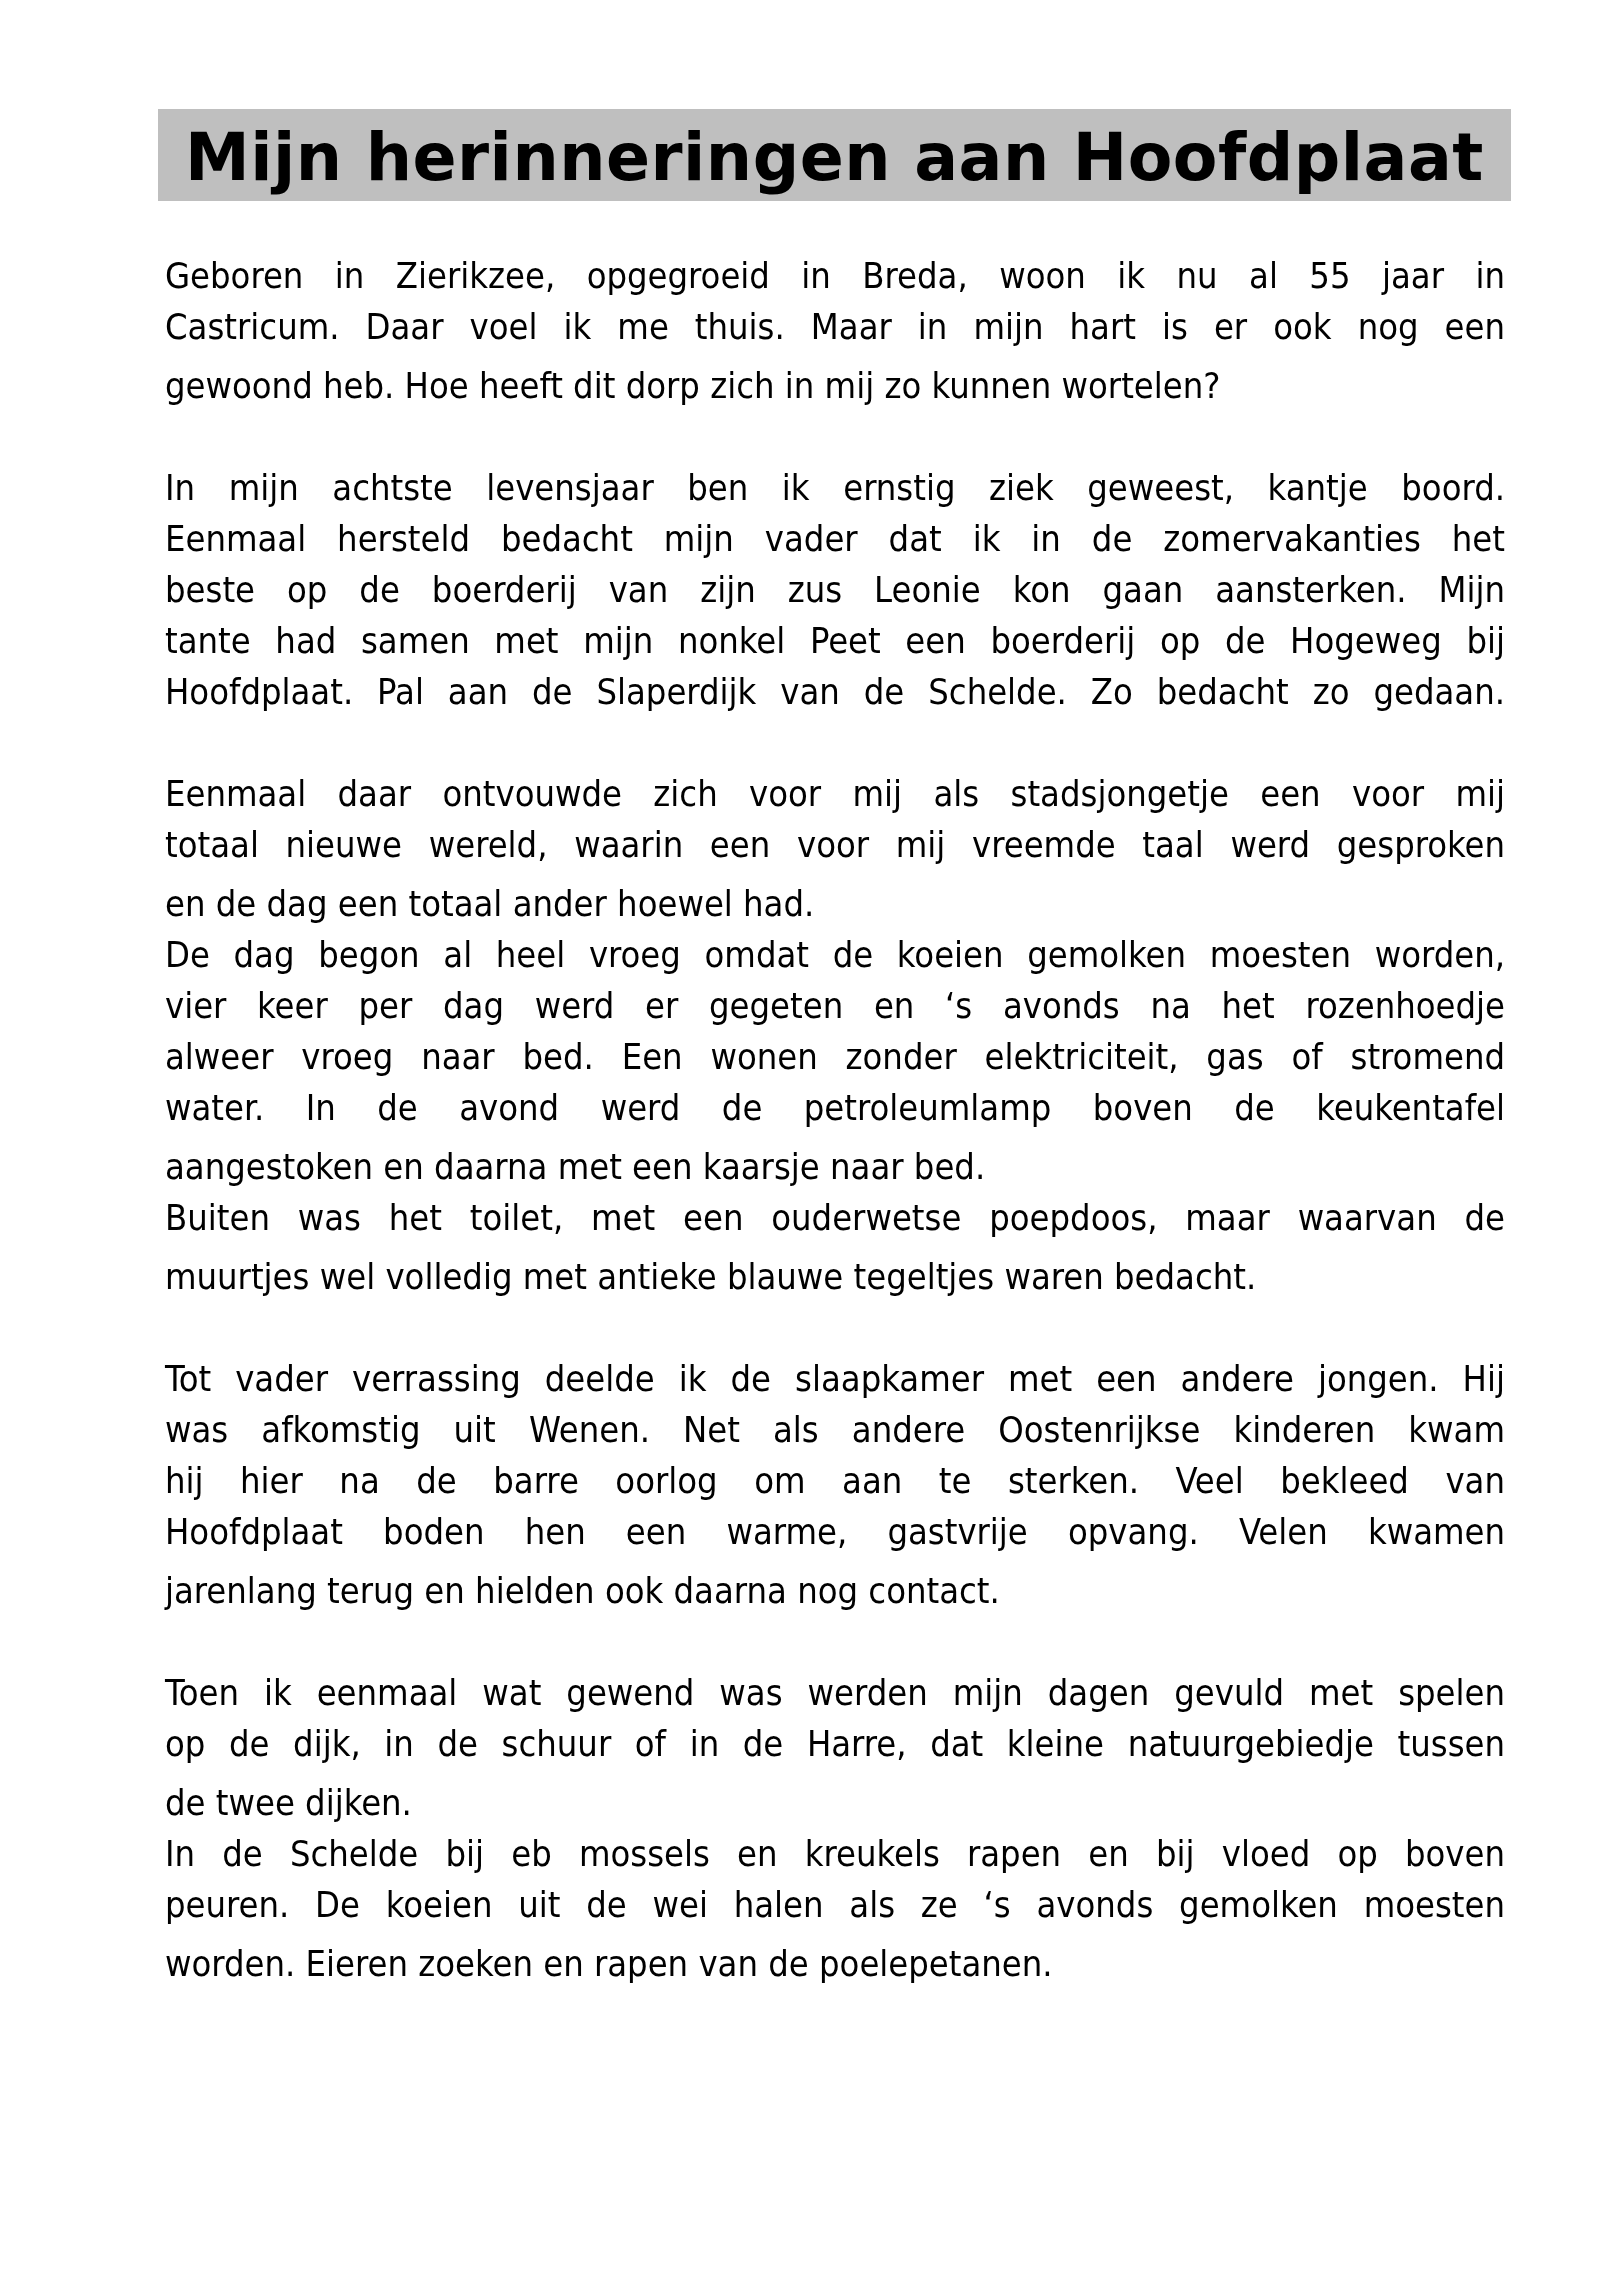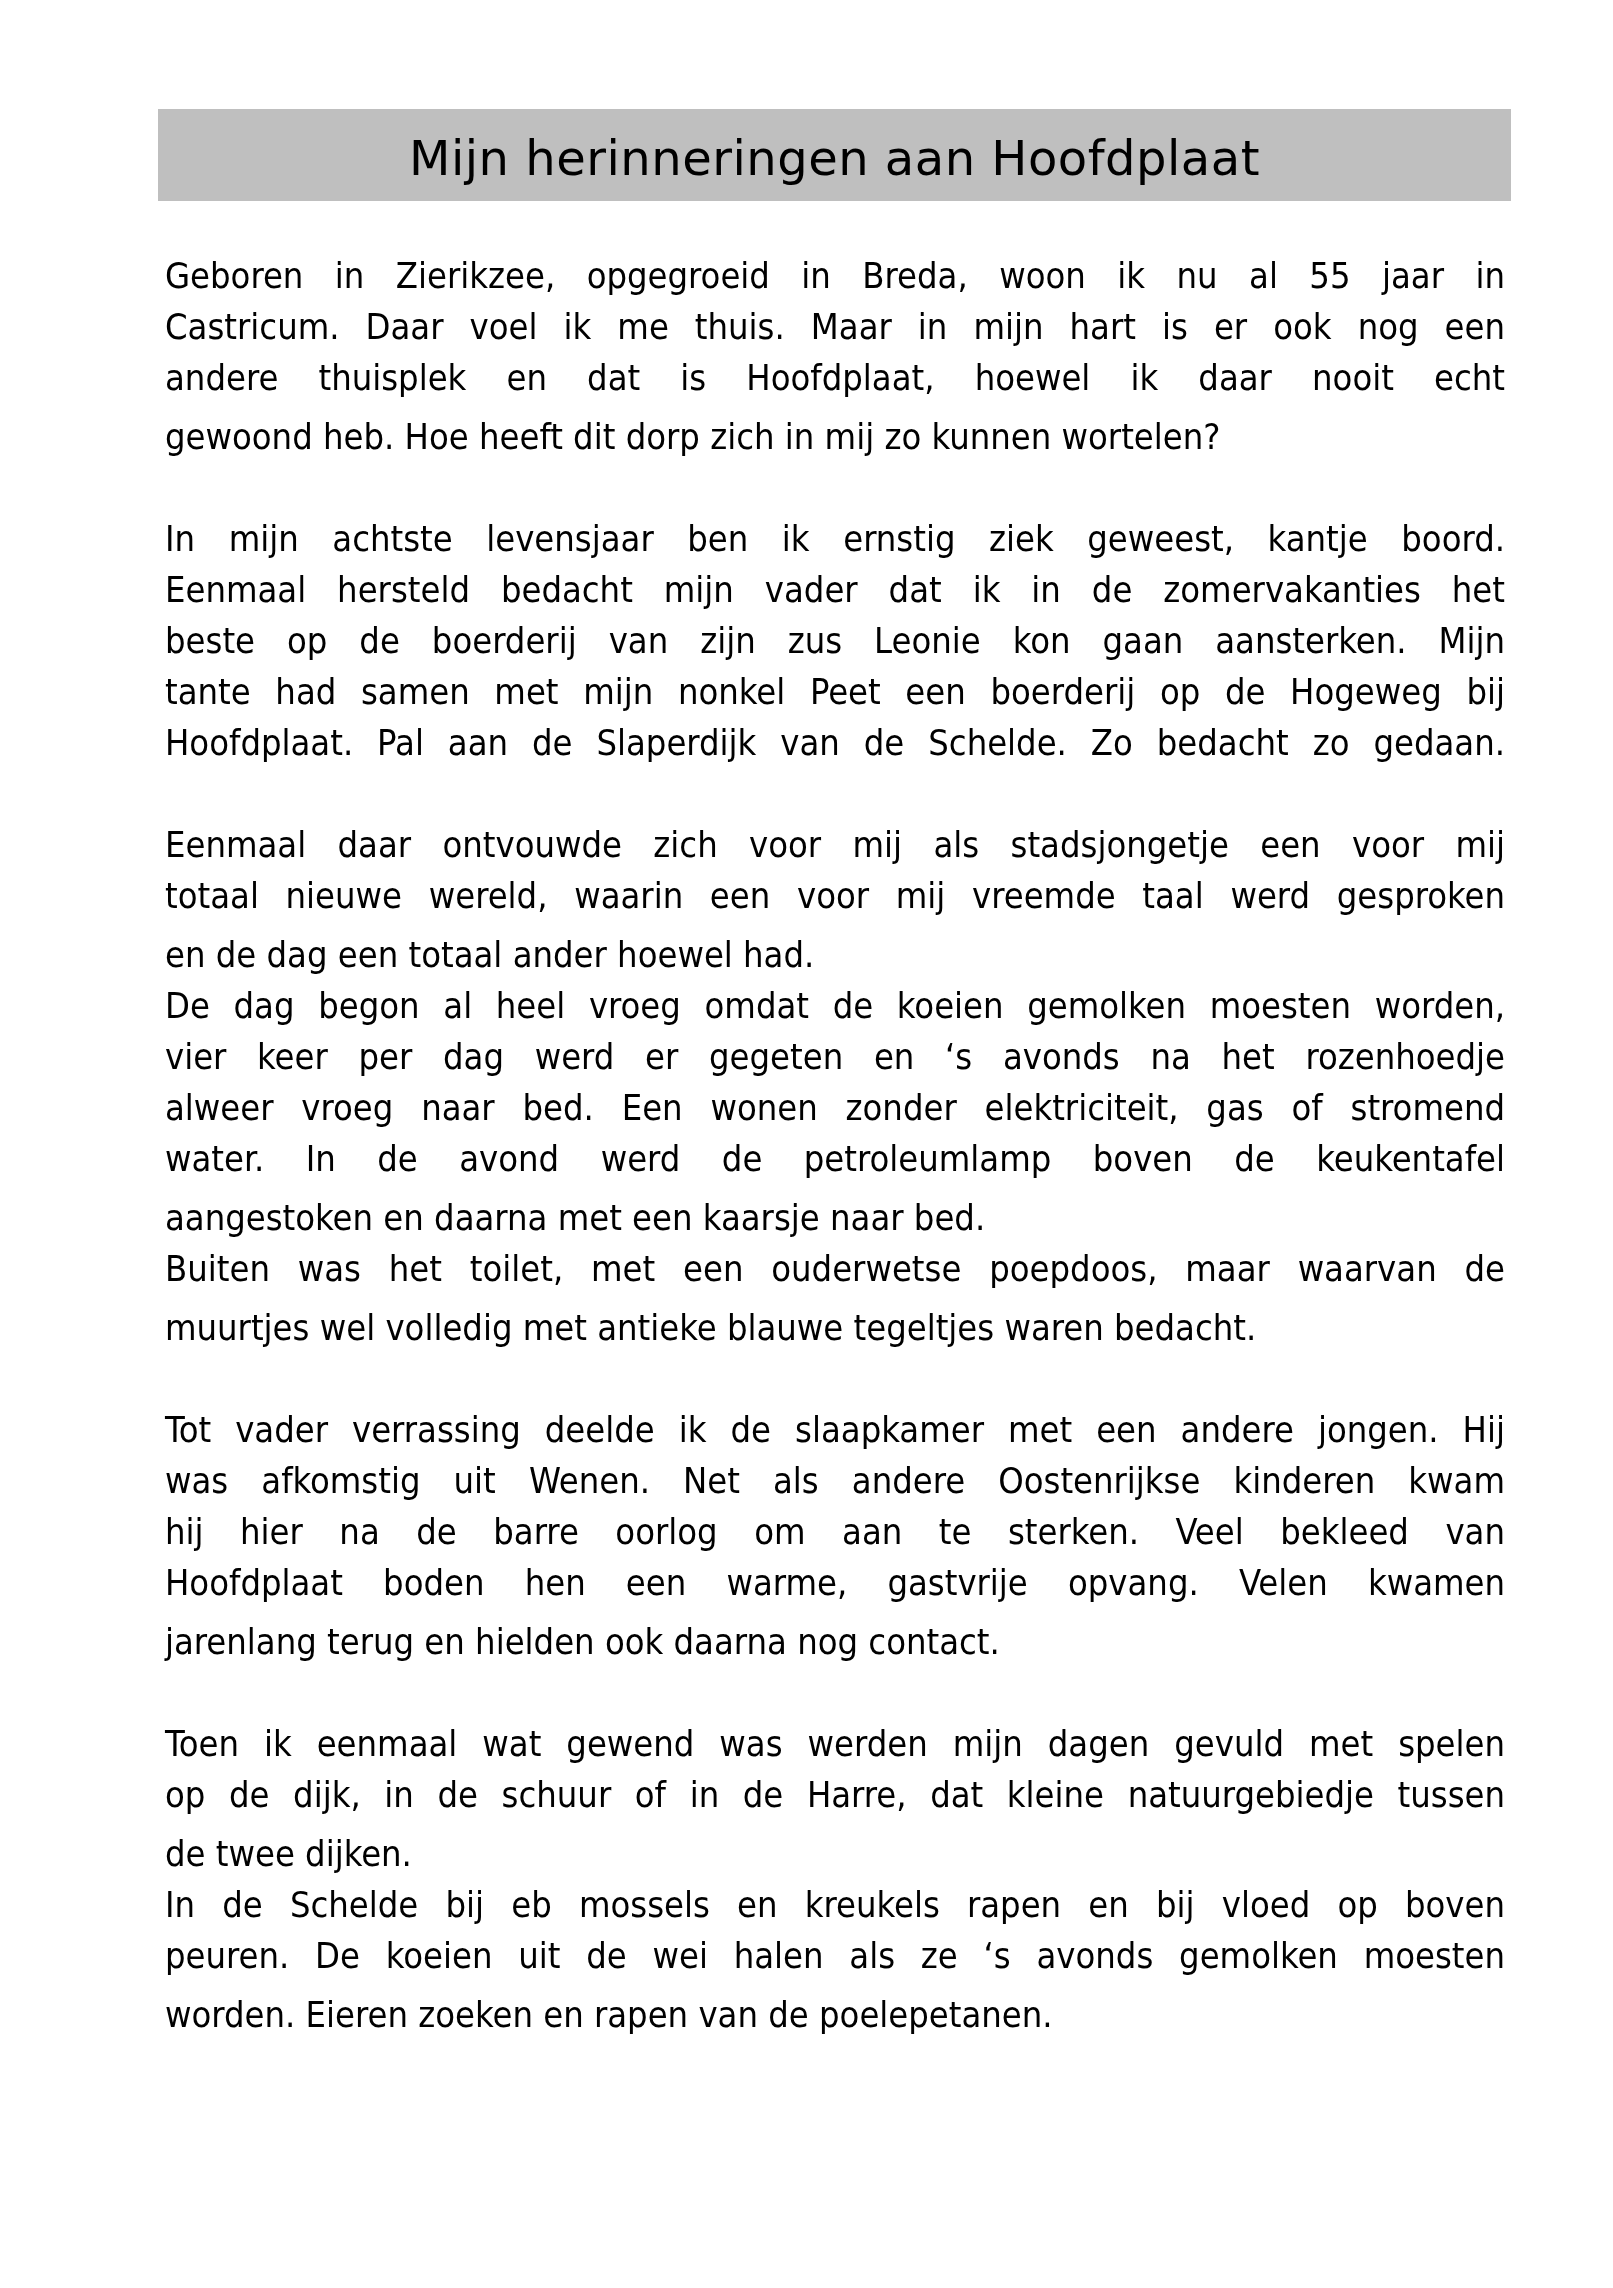--- a/index.html
+++ b/index.html
@@ -20,22 +20,22 @@
       top: 109px;
       width: 1353px;
       height: 92px;
       background: #bfbfbf;
       display: flex;
       align-items: center;
       justify-content: center;
     }
     .title-text {
       font-family: "DejaVu Sans", sans-serif;
-      font-size: 48px;
-      font-weight: normal;
+      font-size: 65px;
+      font-weight: bold;
       letter-spacing: 0.5px;
       line-height: 1;
       margin: 12px;
       padding-top: 5.5px;
       white-space: nowrap;
     }
     .body-text {
       position: absolute;
       left: 165px;
       top: 250px;
@@ -76,21 +76,20 @@
 <body>
 
 <div class="title-banner">
   <h1 class="title-text">Mijn herinneringen aan Hoofdplaat</h1>
 </div>
 
 <div class="body-text">
   <div class="paragraph">
     <span class="line"><span class="line-inner">Geboren in Zierikzee, opgegroeid in Breda, woon ik nu al 55 jaar  in</span></span>
     <span class="line"><span class="line-inner">Castricum. Daar voel ik me thuis. Maar in mijn hart is er ook nog een</span></span>
-    <span class="line"><span class="line-inner">andere thuisplek en dat is Hoofdplaat, hoewel ik daar nooit echt</span></span>
     <span class="line last"><span class="line-inner">gewoond heb. Hoe heeft dit dorp zich in mij zo kunnen wortelen?</span></span>
   </div>
 
   <div class="paragraph">
     <span class="line"><span class="line-inner">In mijn achtste levensjaar ben ik ernstig ziek geweest, kantje boord.</span></span>
     <span class="line"><span class="line-inner">Eenmaal hersteld bedacht mijn vader dat ik in de zomervakanties het</span></span>
     <span class="line"><span class="line-inner">beste op de boerderij van zijn zus Leonie kon gaan aansterken. Mijn</span></span>
     <span class="line"><span class="line-inner">tante had samen met mijn nonkel Peet een boerderij op de Hogeweg bij</span></span>
     <span class="line"><span class="line-inner">Hoofdplaat. Pal aan de Slaperdijk van de Schelde. Zo bedacht zo gedaan.</span></span>
   </div>

